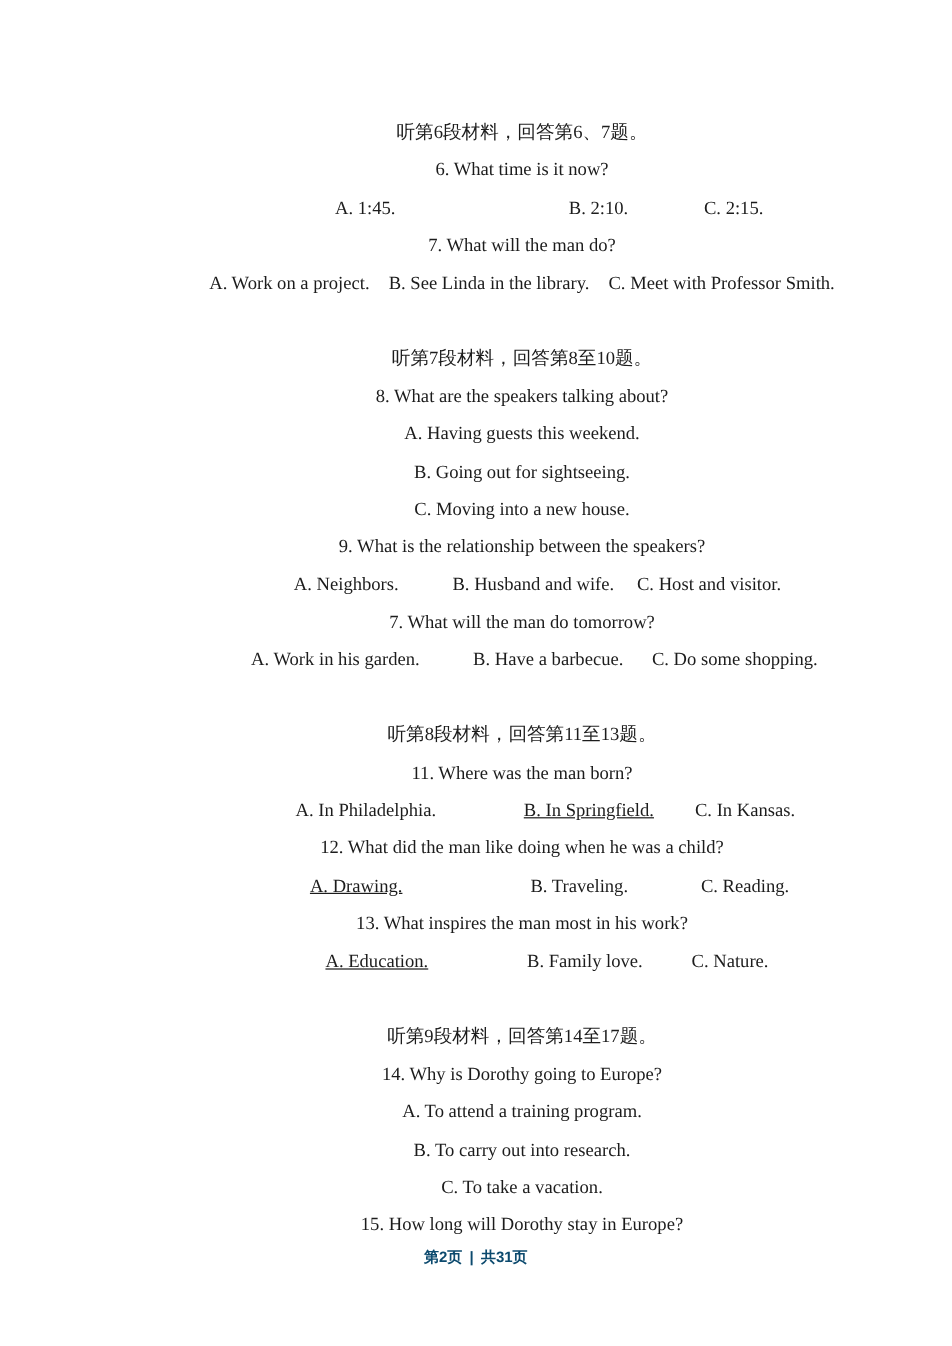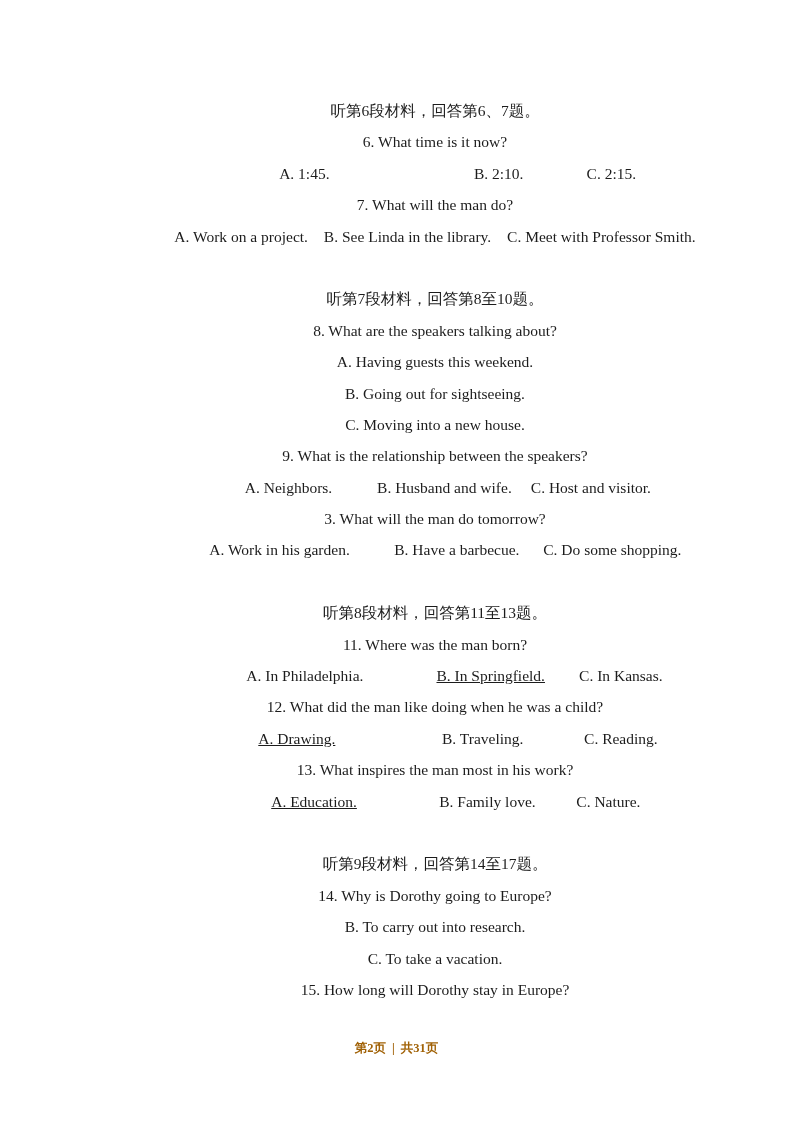--- a/index.html
+++ b/index.html
@@ -51,24 +51,24 @@
   .w169 { width: 169px; text-decoration: underline; }
   .w170 { width: 170px; }
   .w182 { width: 182px; }
   .w195 { width: 195px; }
   .footer {
     position: absolute;
     top: 1038px;
     left: 0;
     width: 100%;
     text-align: center;
-    font-family: Liberation Serif, serif;
+    font-family: Liberation Sans, sans-serif;
     font-size: 12.5px;
     font-weight: bold;
-    color: #a16207;
+    color: #0c4a6e;
     line-height: 20px;
   }
   .footer .sep {
     display: inline-block;
     margin: 0 6px;
   }
 </style>
 </head>
 <body>
 
@@ -98,21 +98,21 @@
       <div class="line">8. What are the speakers talking about?</div>
       <div class="line">A. Having guests this weekend.</div>
       <div class="line">B. Going out for sightseeing.</div>
       <div class="line">C. Moving into a new house.</div>
       <div class="line">9. What is the relationship between the speakers?</div>
       <div class="line opts">
         <span class="opt w139">A. Neighbors.</span>
         <span class="opt w165">B. Husband and wife.</span>
         <span class="opt">C. Host and visitor.</span>
       </div>
-      <div class="line">3. What will the man do tomorrow?</div>
+      <div class="line">7. What will the man do tomorrow?</div>
       <div class="line opts">
         <span class="opt w182">A. Work in his garden.</span>
         <span class="opt w165">B. Have a barbecue.</span>
         <span class="opt">C. Do some shopping.</span>
       </div>
     </div>
 
     <div class="spacer"></div>
 
     <div class="section">
@@ -135,20 +135,21 @@
         <span class="opt w170">B. Family love.</span>
         <span class="opt">C. Nature.</span>
       </div>
     </div>
 
     <div class="spacer"></div>
 
     <div class="section">
       <div class="line">听第9段材料，回答第14至17题。</div>
       <div class="line">14. Why is Dorothy going to Europe?</div>
+      <div class="line">A. To attend a training program.</div>
       <div class="line">B. To carry out into research.</div>
       <div class="line">C. To take a vacation.</div>
       <div class="line">15. How long will Dorothy stay in Europe?</div>
     </div>
 
   </div>
 
   <div class="footer">
     <span>第2页</span><span class="sep">|</span><span>共31页</span>
   </div>

